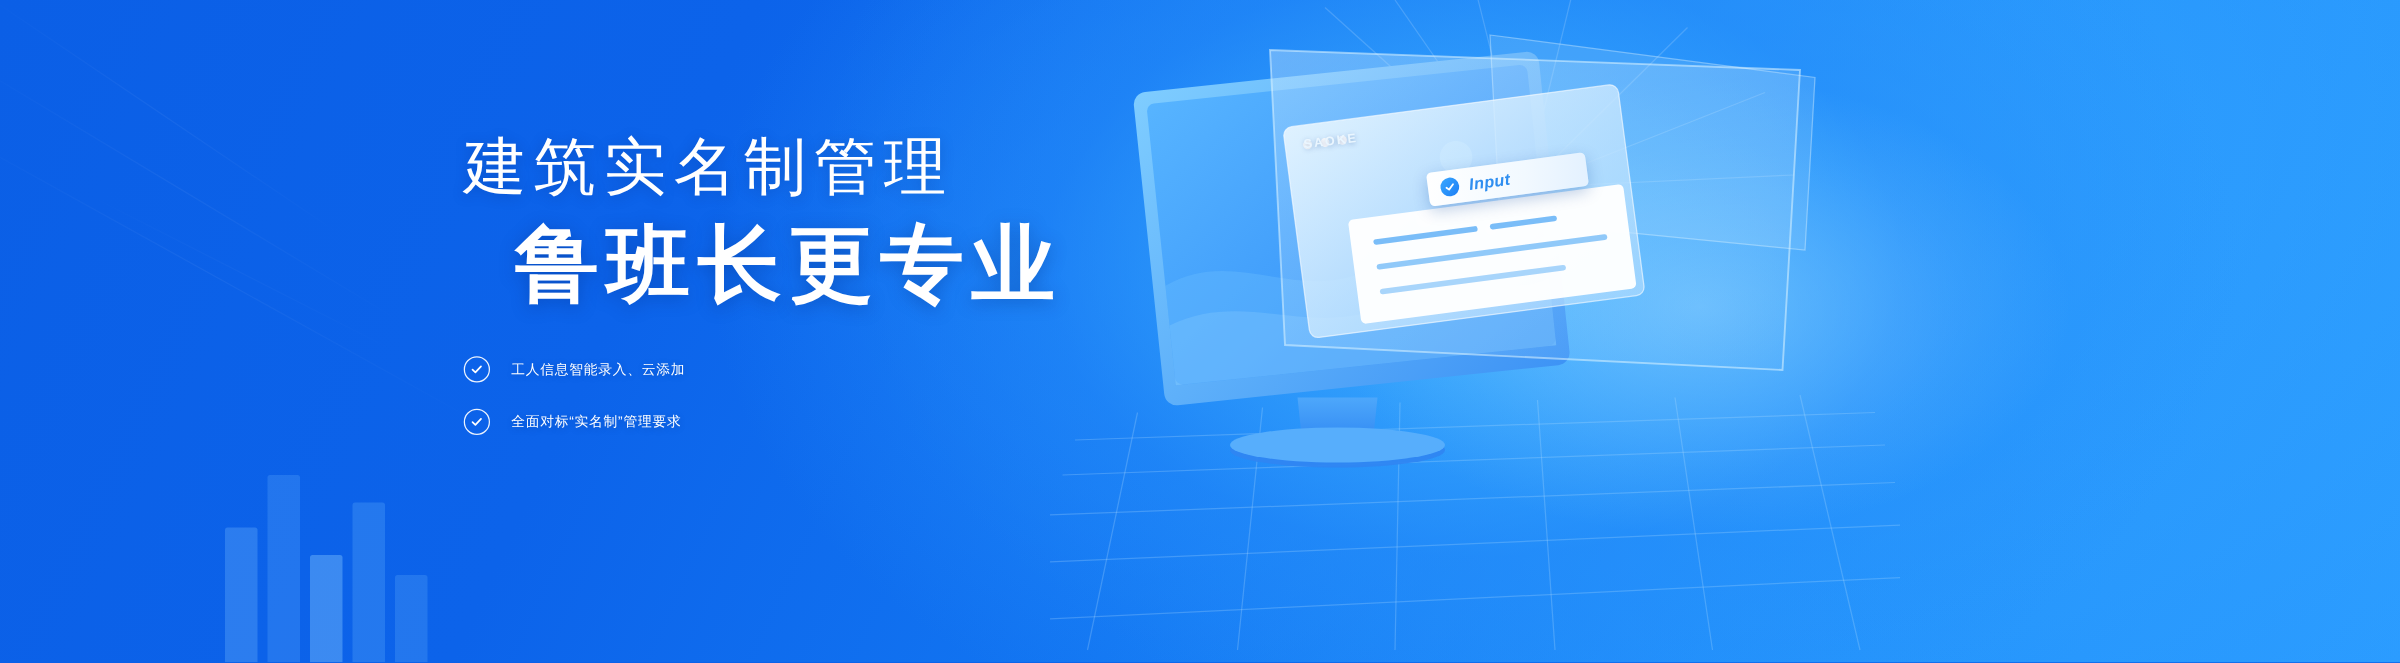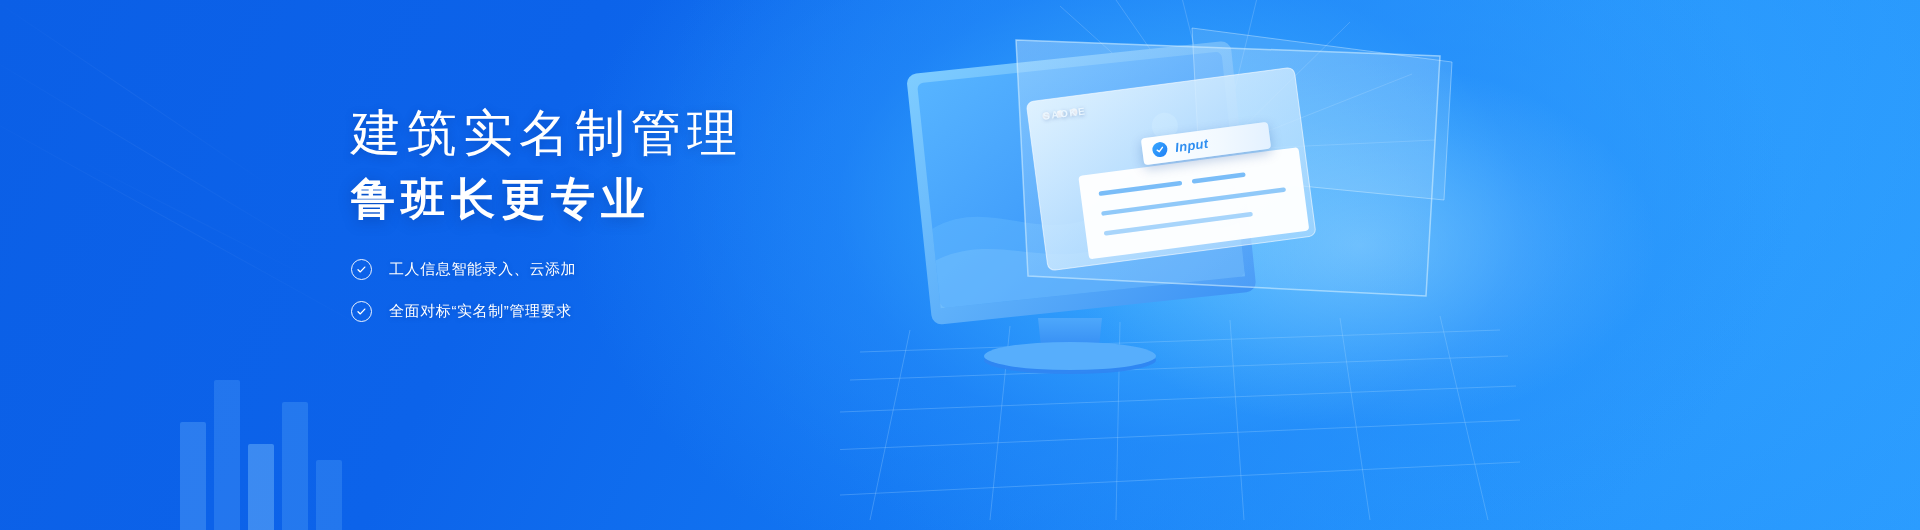--- a/index.html
+++ b/index.html
@@ -20,42 +20,43 @@
   .streak{position:absolute;background:linear-gradient(90deg,rgba(255,255,255,0) 0%,rgba(255,255,255,.14) 50%,rgba(255,255,255,0) 100%);height:1px;transform-origin:left center;}
   
   .glow{
     position:absolute;left:980px;top:10px;width:760px;height:470px;
     background:radial-gradient(closest-side,rgba(150,215,255,.55),rgba(120,200,255,.18) 55%,rgba(120,200,255,0) 78%);
     pointer-events:none;
   }
   .rays{position:absolute;left:1020px;top:0px;width:420px;height:300px;pointer-events:none;opacity:.55;}
 
   
-  .copy{position:absolute;left:351px;top:104px;width:520px;}
+  .copy{position:absolute;left:371px;top:104px;width:520px;}
   .h1{
     font-size:50px;line-height:1.16;color:#ffffff;letter-spacing:6px;
     font-weight:400;white-space:nowrap;
     text-shadow:0 2px 10px rgba(0,40,120,.28);
   }
   .h2{
     margin-top:12px;
-    font-size:44px;line-height:1.12;color:#ffffff;letter-spacing:6px;
+    font-size:67px;line-height:1.12;color:#ffffff;letter-spacing:6px;
     font-weight:700;white-space:nowrap;
     text-shadow:0 3px 14px rgba(0,40,120,.35);
+    text-align:center;
   }
   .bullets{margin-top:32px;}
   .bullet{display:flex;align-items:center;height:28px;margin-bottom:14px;}
   .check{
     width:19px;height:19px;border-radius:50%;
     border:1.5px solid rgba(255,255,255,.92);
     display:flex;align-items:center;justify-content:center;flex:0 0 auto;
   }
   .check svg{display:block;}
   .bullet-text{
-    margin-left:17px;font-size:15px;color:#ffffff;letter-spacing:.6px;
+    margin-left:17px;font-size:11px;color:#ffffff;letter-spacing:.6px;
     white-space:nowrap;text-shadow:0 1px 5px rgba(0,40,120,.25);
   }
 
   
   .barchart{position:absolute;left:170px;top:330px;width:190px;height:200px;}
   .bar{position:absolute;bottom:0;border-radius:2px 2px 0 0;}
 
   
   .scene{position:absolute;left:840px;top:0;width:680px;height:530px;}
   .scene svg{display:block;}

